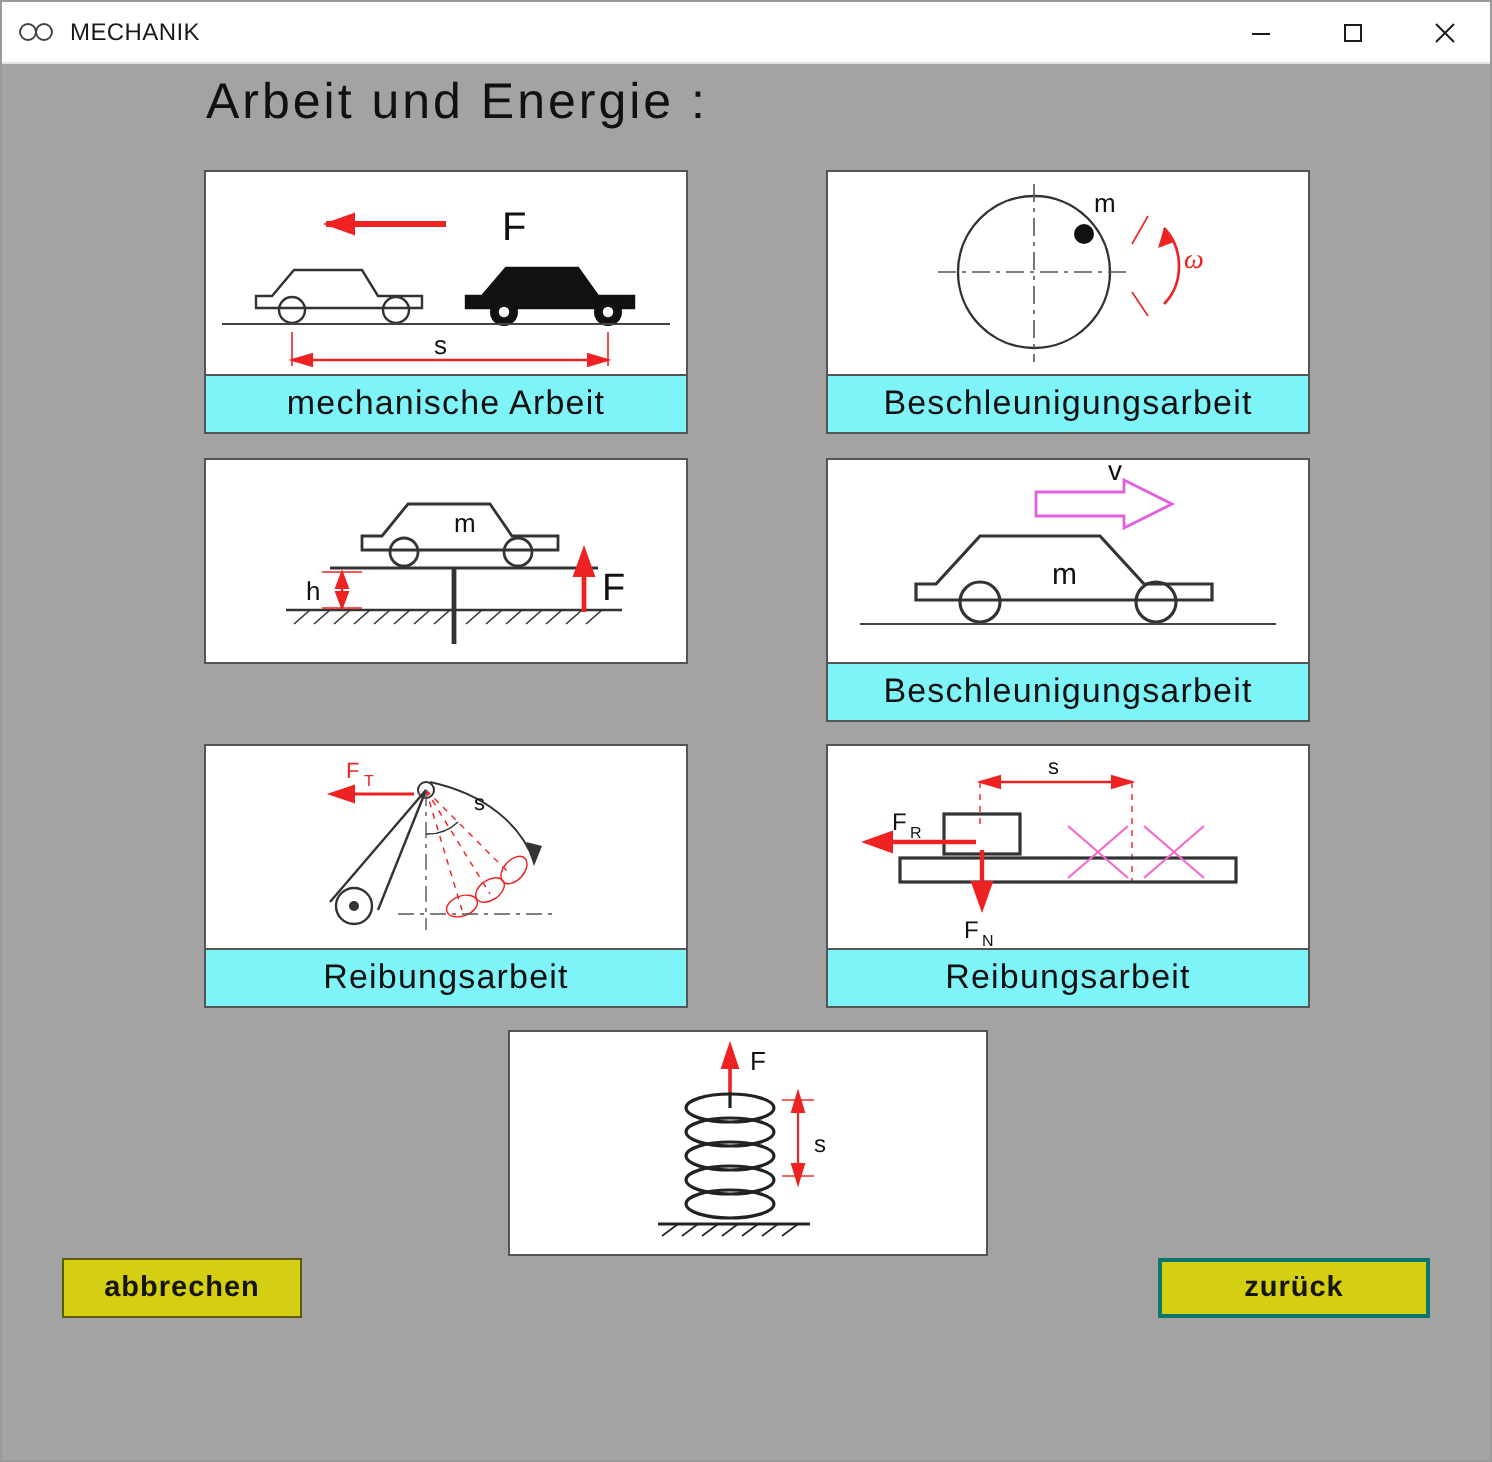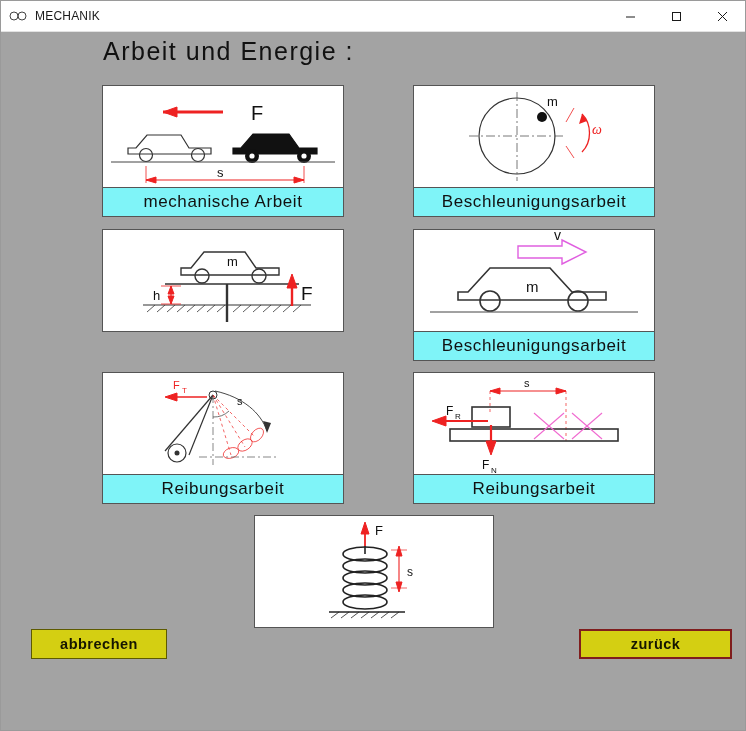--- a/index.html
+++ b/index.html
@@ -118,25 +118,25 @@
     box-sizing: border-box;
     display: flex;
     align-items: center;
     justify-content: center;
     font-size: 14.5px;
     color: #161600;
     letter-spacing: 0.5px;
     font-weight: bold;
   }
   .btn-cancel {
-    left: 30px; top: 628px; width: 136px; height: 30px;
+    left: 30px; top: 628px; width: 120px; height: 30px;
   }
   .btn-back {
-    left: 578px; top: 628px; width: 153px; height: 30px;
-    border: 2px solid #7f1d1d;
+    left: 578px; top: 628px; width: 136px; height: 30px;
+    border: 2px solid #0f766e;
   }
   svg { display: block; }
 </style>
 </head>
 <body>
 
 <div class="window">
 
   <div class="titlebar">
     <div class="title-icon">

